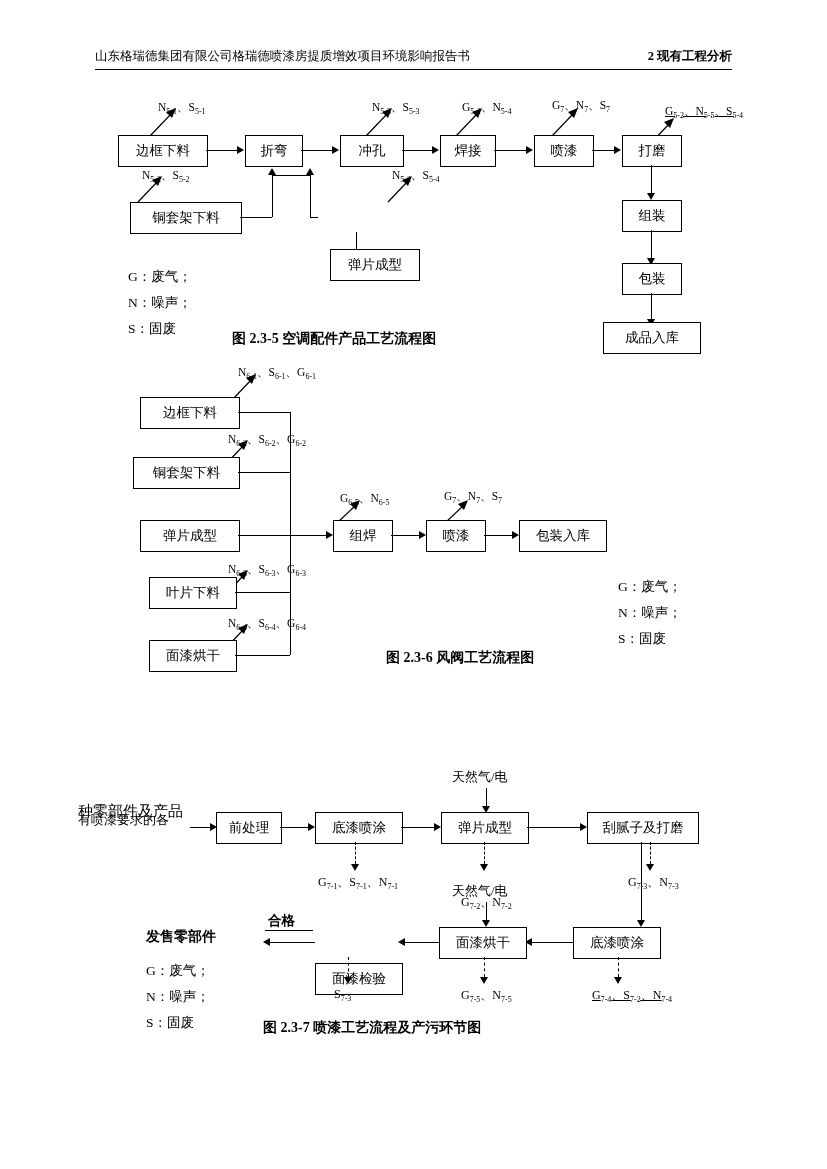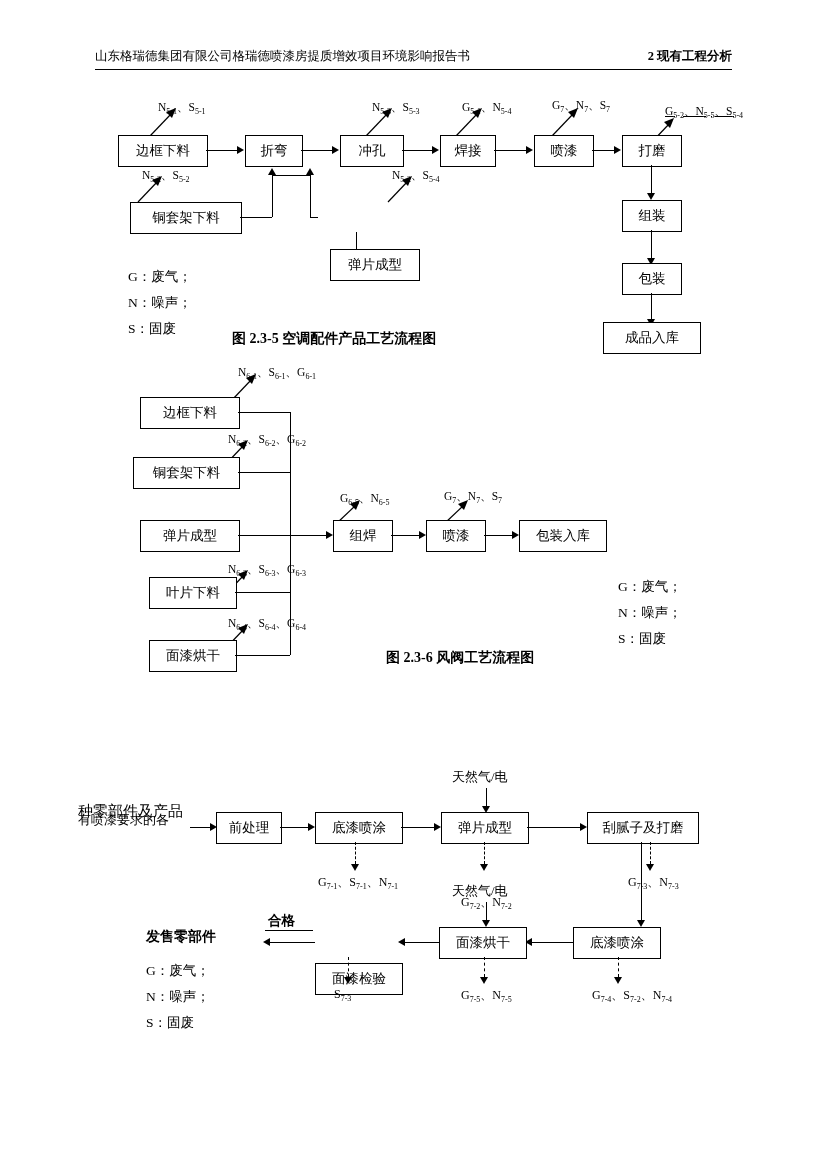--- a/index.html
+++ b/index.html
@@ -273,21 +273,22 @@
   <div class="dashed" style="left:348px;top:957px;height:20px;"></div>
   <div class="ar ar-d" style="left:344px;top:977px;"></div>
   <div class="lbl sz12" style="left:334px;top:987px;">S<span class="sub">7-3</span></div>
 
   <div class="dashed" style="left:484px;top:957px;height:20px;"></div>
   <div class="ar ar-d" style="left:480px;top:977px;"></div>
   <div class="lbl sz12" style="left:461px;top:987px;">G<span class="sub">7-5</span>、N<span class="sub">7-5</span></div>
 
   <div class="dashed" style="left:618px;top:957px;height:20px;"></div>
   <div class="ar ar-d" style="left:614px;top:977px;"></div>
-  <div class="lbl sz12" style="left:592px;top:987px;">G<span class="sub">7-4</span>、S<span class="sub">7-2</span>、N<span class="sub">7-4</span></div>
+  <div class="lbl sz12" style="left:592px;top:987px;text-decoration:underline;">G<span class="sub">7-4</span>、S<span class="sub">7-2</span>、N<span class="sub">7-4</span></div>
 
   <div class="txt" style="left:146px;top:962px;">G：废气；</div>
   <div class="txt" style="left:146px;top:988px;">N：噪声；</div>
   <div class="txt" style="left:146px;top:1014px;">S：固废</div>
 
+  <div class="cap" style="left:263px;top:1019px;">图 2.3-7   喷漆工艺流程及产污环节图</div>
 
 
 </div>
 
 </body></html>

